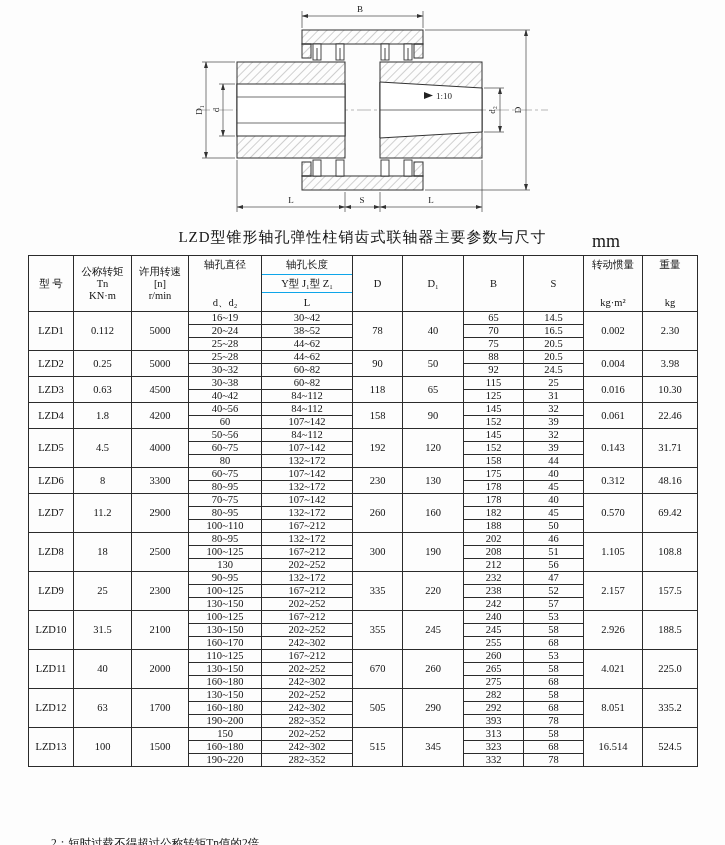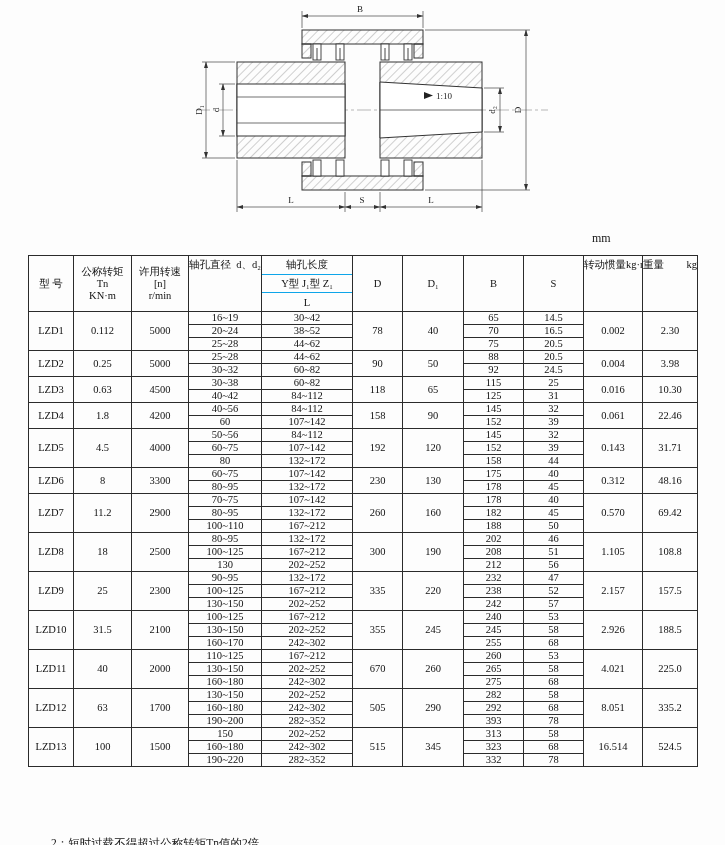--- a/index.html
+++ b/index.html
@@ -5,30 +5,30 @@
   html,body{margin:0;padding:0;background:#ffffff;}
   #page{position:relative;width:725px;height:845px;background:#fdfdfd;outline:1px solid #e3e3e3;
         font-family:"Liberation Serif",serif;color:#111;overflow:hidden;}
   
   #drawing{position:absolute;top:0;left:0;}
   .dimtext{font-family:"Liberation Serif",serif;font-size:9px;fill:#222;}
   
   #title-row{position:absolute;top:228px;left:0;width:725px;height:22px;}
   #doc-title{position:absolute;left:0;width:100%;text-align:center;font-size:15px;
              letter-spacing:1px;color:#151515;}
-  #unit-label{position:absolute;left:592px;top:3px;font-size:12px;color:#151515;}
+  #unit-label{position:absolute;left:592px;top:3px;font-size:18px;color:#151515;}
   
   #tbl-wrap{position:absolute;top:255px;left:28px;}
   table.param-table{border-collapse:collapse;table-layout:fixed;width:669px;background:#fdfdfd;}
   .param-table th,.param-table td{border:1px solid #2b2b2b;text-align:center;vertical-align:middle;
       font-weight:normal;font-size:10.5px;line-height:1.05;padding:0;overflow:hidden;white-space:nowrap;}
   .param-table thead tr{height:55px;}
   .param-table tbody td{height:12px;}
   .hstack{display:flex;flex-direction:column;justify-content:space-between;gap:1px;}
-  .hsplit{display:flex;flex-direction:row;justify-content:space-between;height:49px;padding:3px 0;}
+  .hsplit{display:flex;flex-direction:column;justify-content:space-between;height:49px;padding:3px 0;}
   .h3rows{display:flex;flex-direction:column;height:55px;}
   .h3rows>div{flex:1;display:flex;align-items:center;justify-content:center;border-top:1px solid #0ea5e9;}
   .h3rows>div:first-child{border-top:none;text-align:center;}
   
   #notes{position:absolute;top:795px;left:36px;font-size:11.5px;line-height:1.55;color:#151515;}
   #note-2{padding-left:15px;margin-top:40px;}
 </style>
 </head>
 <body>
 
@@ -133,20 +133,21 @@
       <line x1="237" y1="207" x2="345" y2="207" marker-start="url(#ae)" marker-end="url(#ae)"></line>
       <line x1="345" y1="207" x2="380" y2="207" marker-start="url(#ae)" marker-end="url(#ae)"></line>
       <line x1="380" y1="207" x2="482" y2="207" marker-start="url(#ae)" marker-end="url(#ae)"></line>
     </g>
     <text class="dimtext" x="291" y="203" text-anchor="middle">L</text>
     <text class="dimtext" x="362" y="203" text-anchor="middle">S</text>
     <text class="dimtext" x="431" y="203" text-anchor="middle">L</text>
   </svg>
 
   <div id="title-row">
+    <div id="doc-title">LZD型锥形轴孔弹性柱销齿式联轴器主要参数与尺寸</div>
     <div id="unit-label">mm</div>
   </div>
 
   <div id="tbl-wrap">
     <table class="param-table">
       <colgroup>
         <col style="width:45px">
           <col style="width:58px">
           <col style="width:57px">
         <col style="width:73px">

